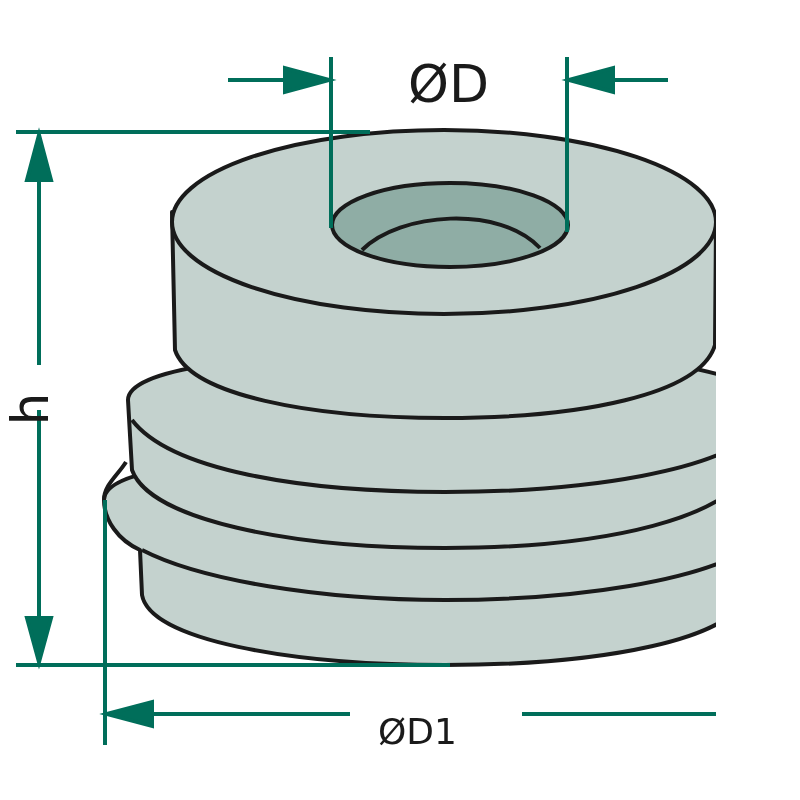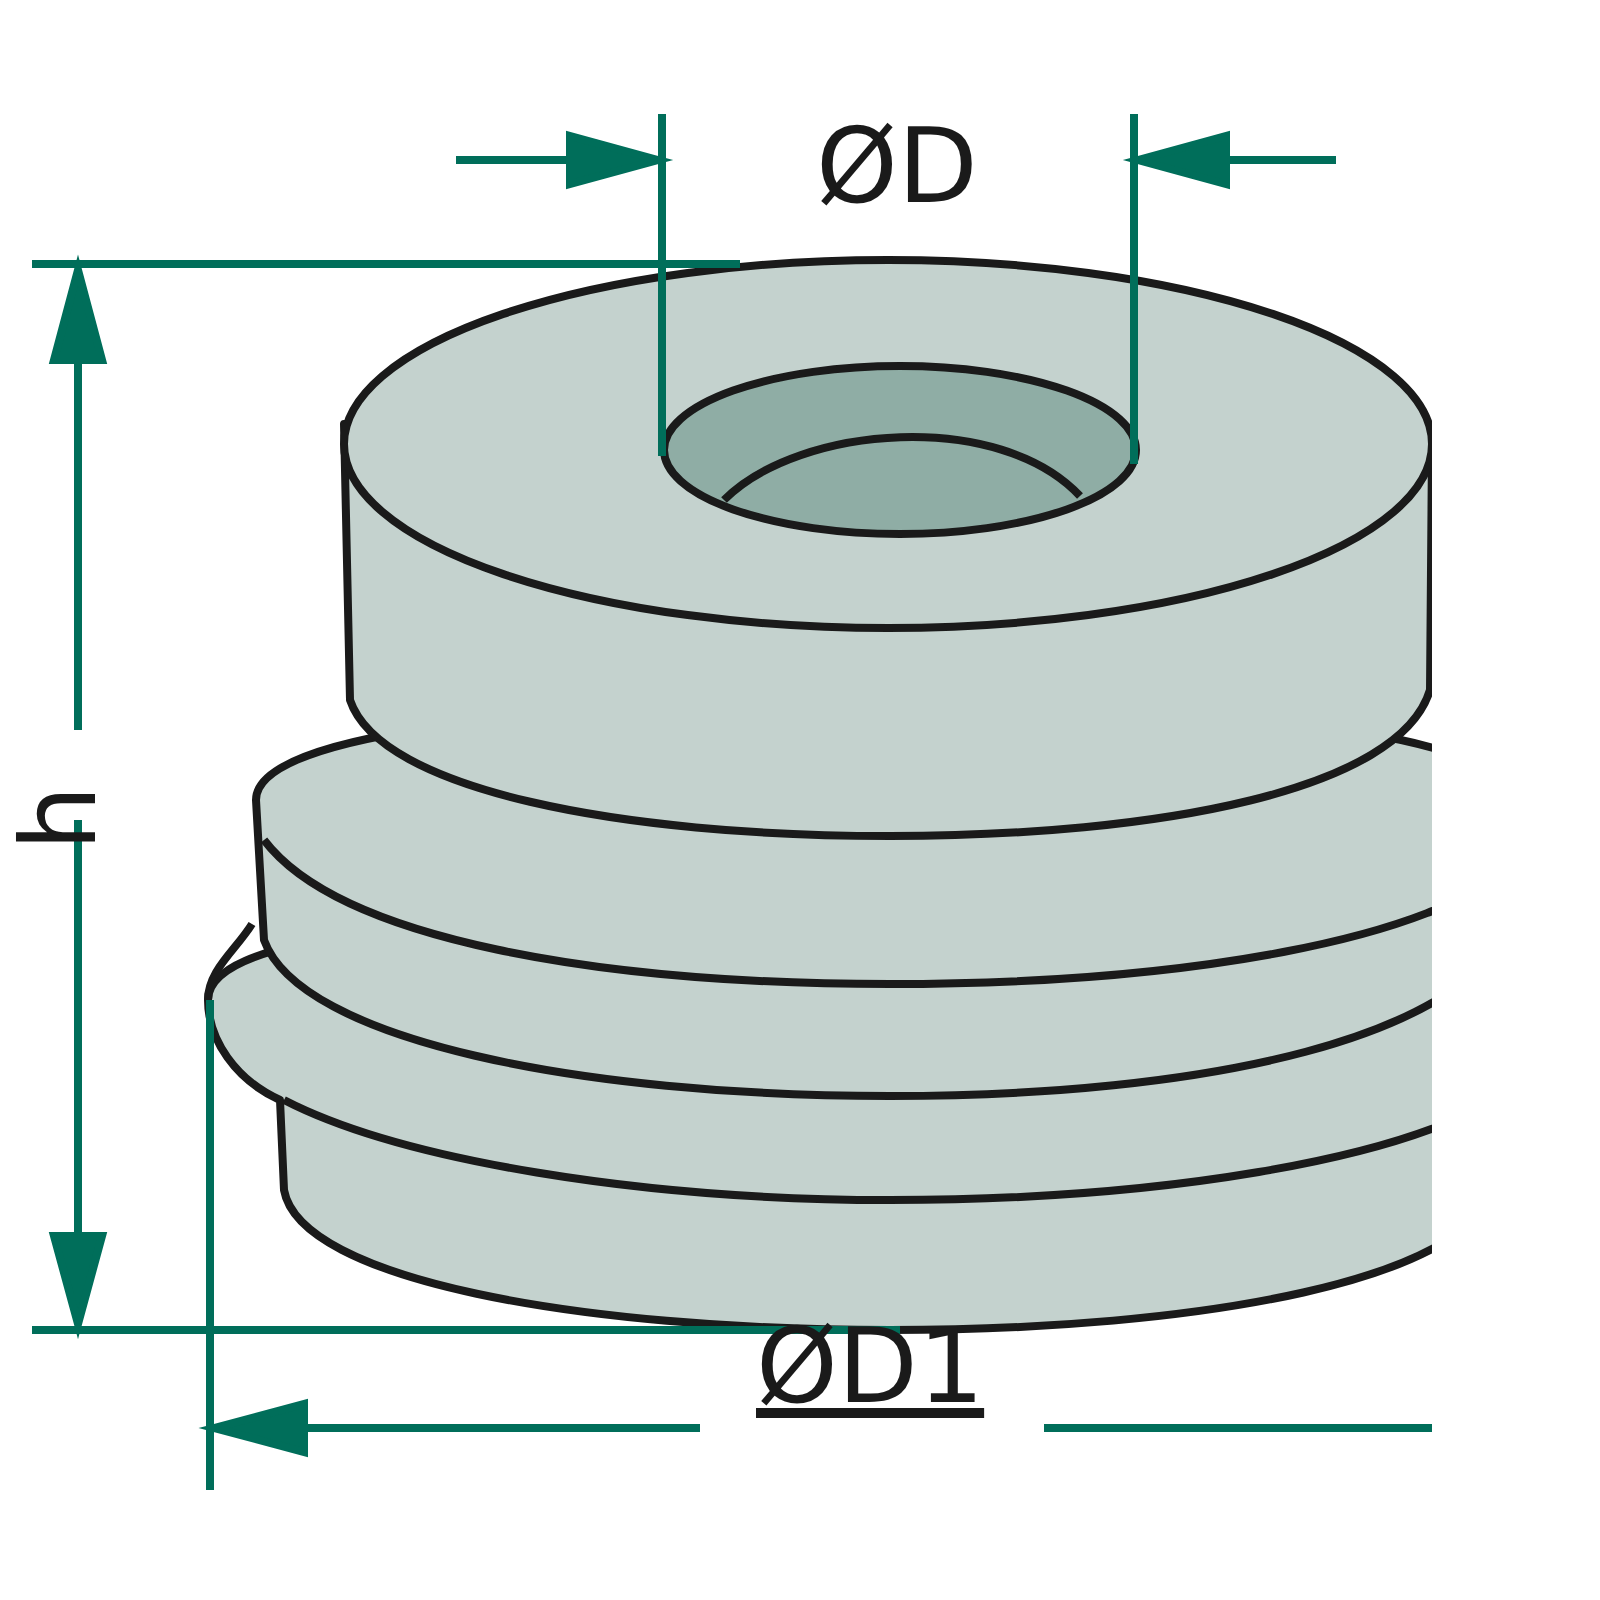--- a/index.html
+++ b/index.html
@@ -1,20 +1,20 @@
 <!DOCTYPE html>
 <html><head>
 <meta charset="utf-8">
 <style>
   html,body{margin:0;padding:0;background:#ffffff;}
   #stage{position:relative;width:716px;height:800px;overflow:hidden;background:#fff;}
   svg{position:absolute;left:0;top:0;}
   .lbl{position:absolute;font-family:"DejaVu Sans",sans-serif;color:#1a1a1a;font-weight:normal;line-height:1;}
   #lbl-d{left:408px;top:58px;font-size:52px;}
-  #lbl-d1{left:378px;top:658px;font-size:52px;text-decoration:underline;}
+  #lbl-d1{left:378px;top:714px;font-size:36px;}
   #lbl-h{left:14px;top:383px;font-size:52px;transform:rotate(-90deg);transform-origin:center;}
 </style>
 </head>
 <body>
 
 <div id="stage">
 <svg width="800" height="800" viewBox="0 0 800 800">
   <g stroke="#1a1a1a" stroke-width="4" fill="#c4d2ce" stroke-linejoin="round">
 
     <path d="M104,500 C104,470 200,455 445,455 C690,455 790,470 790,505 C790,530 775,545 750,548 L748,590

